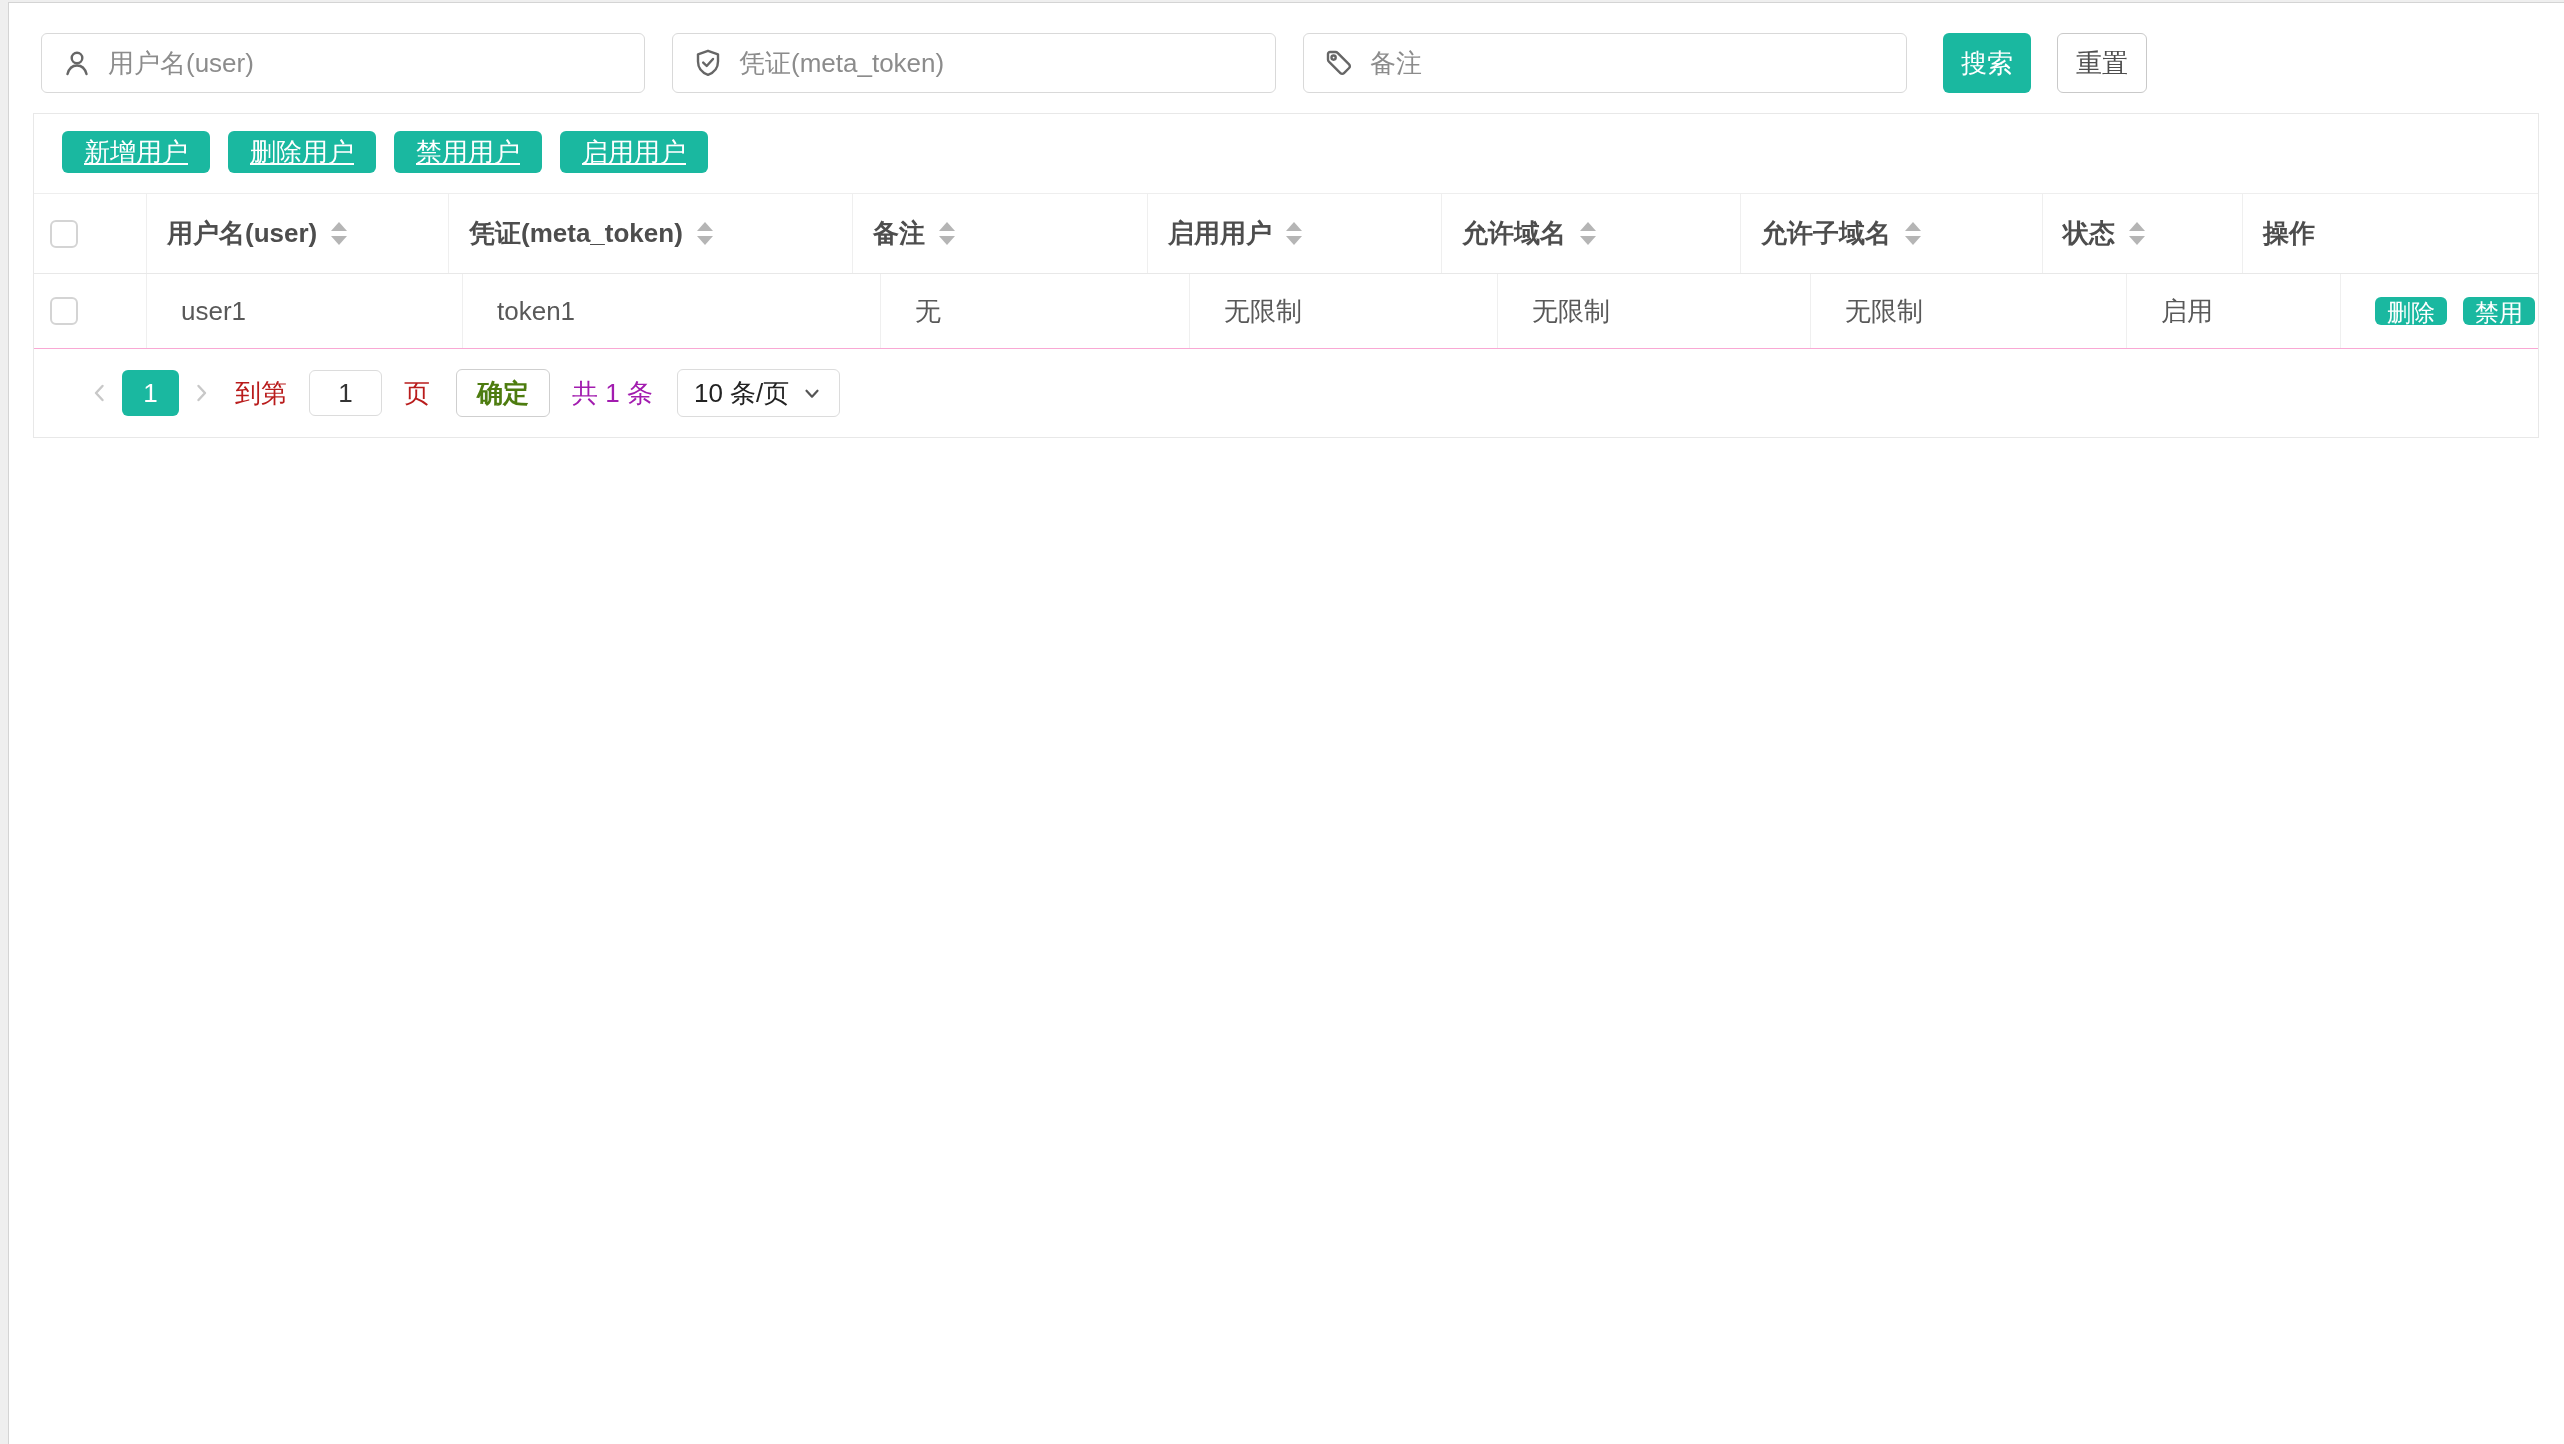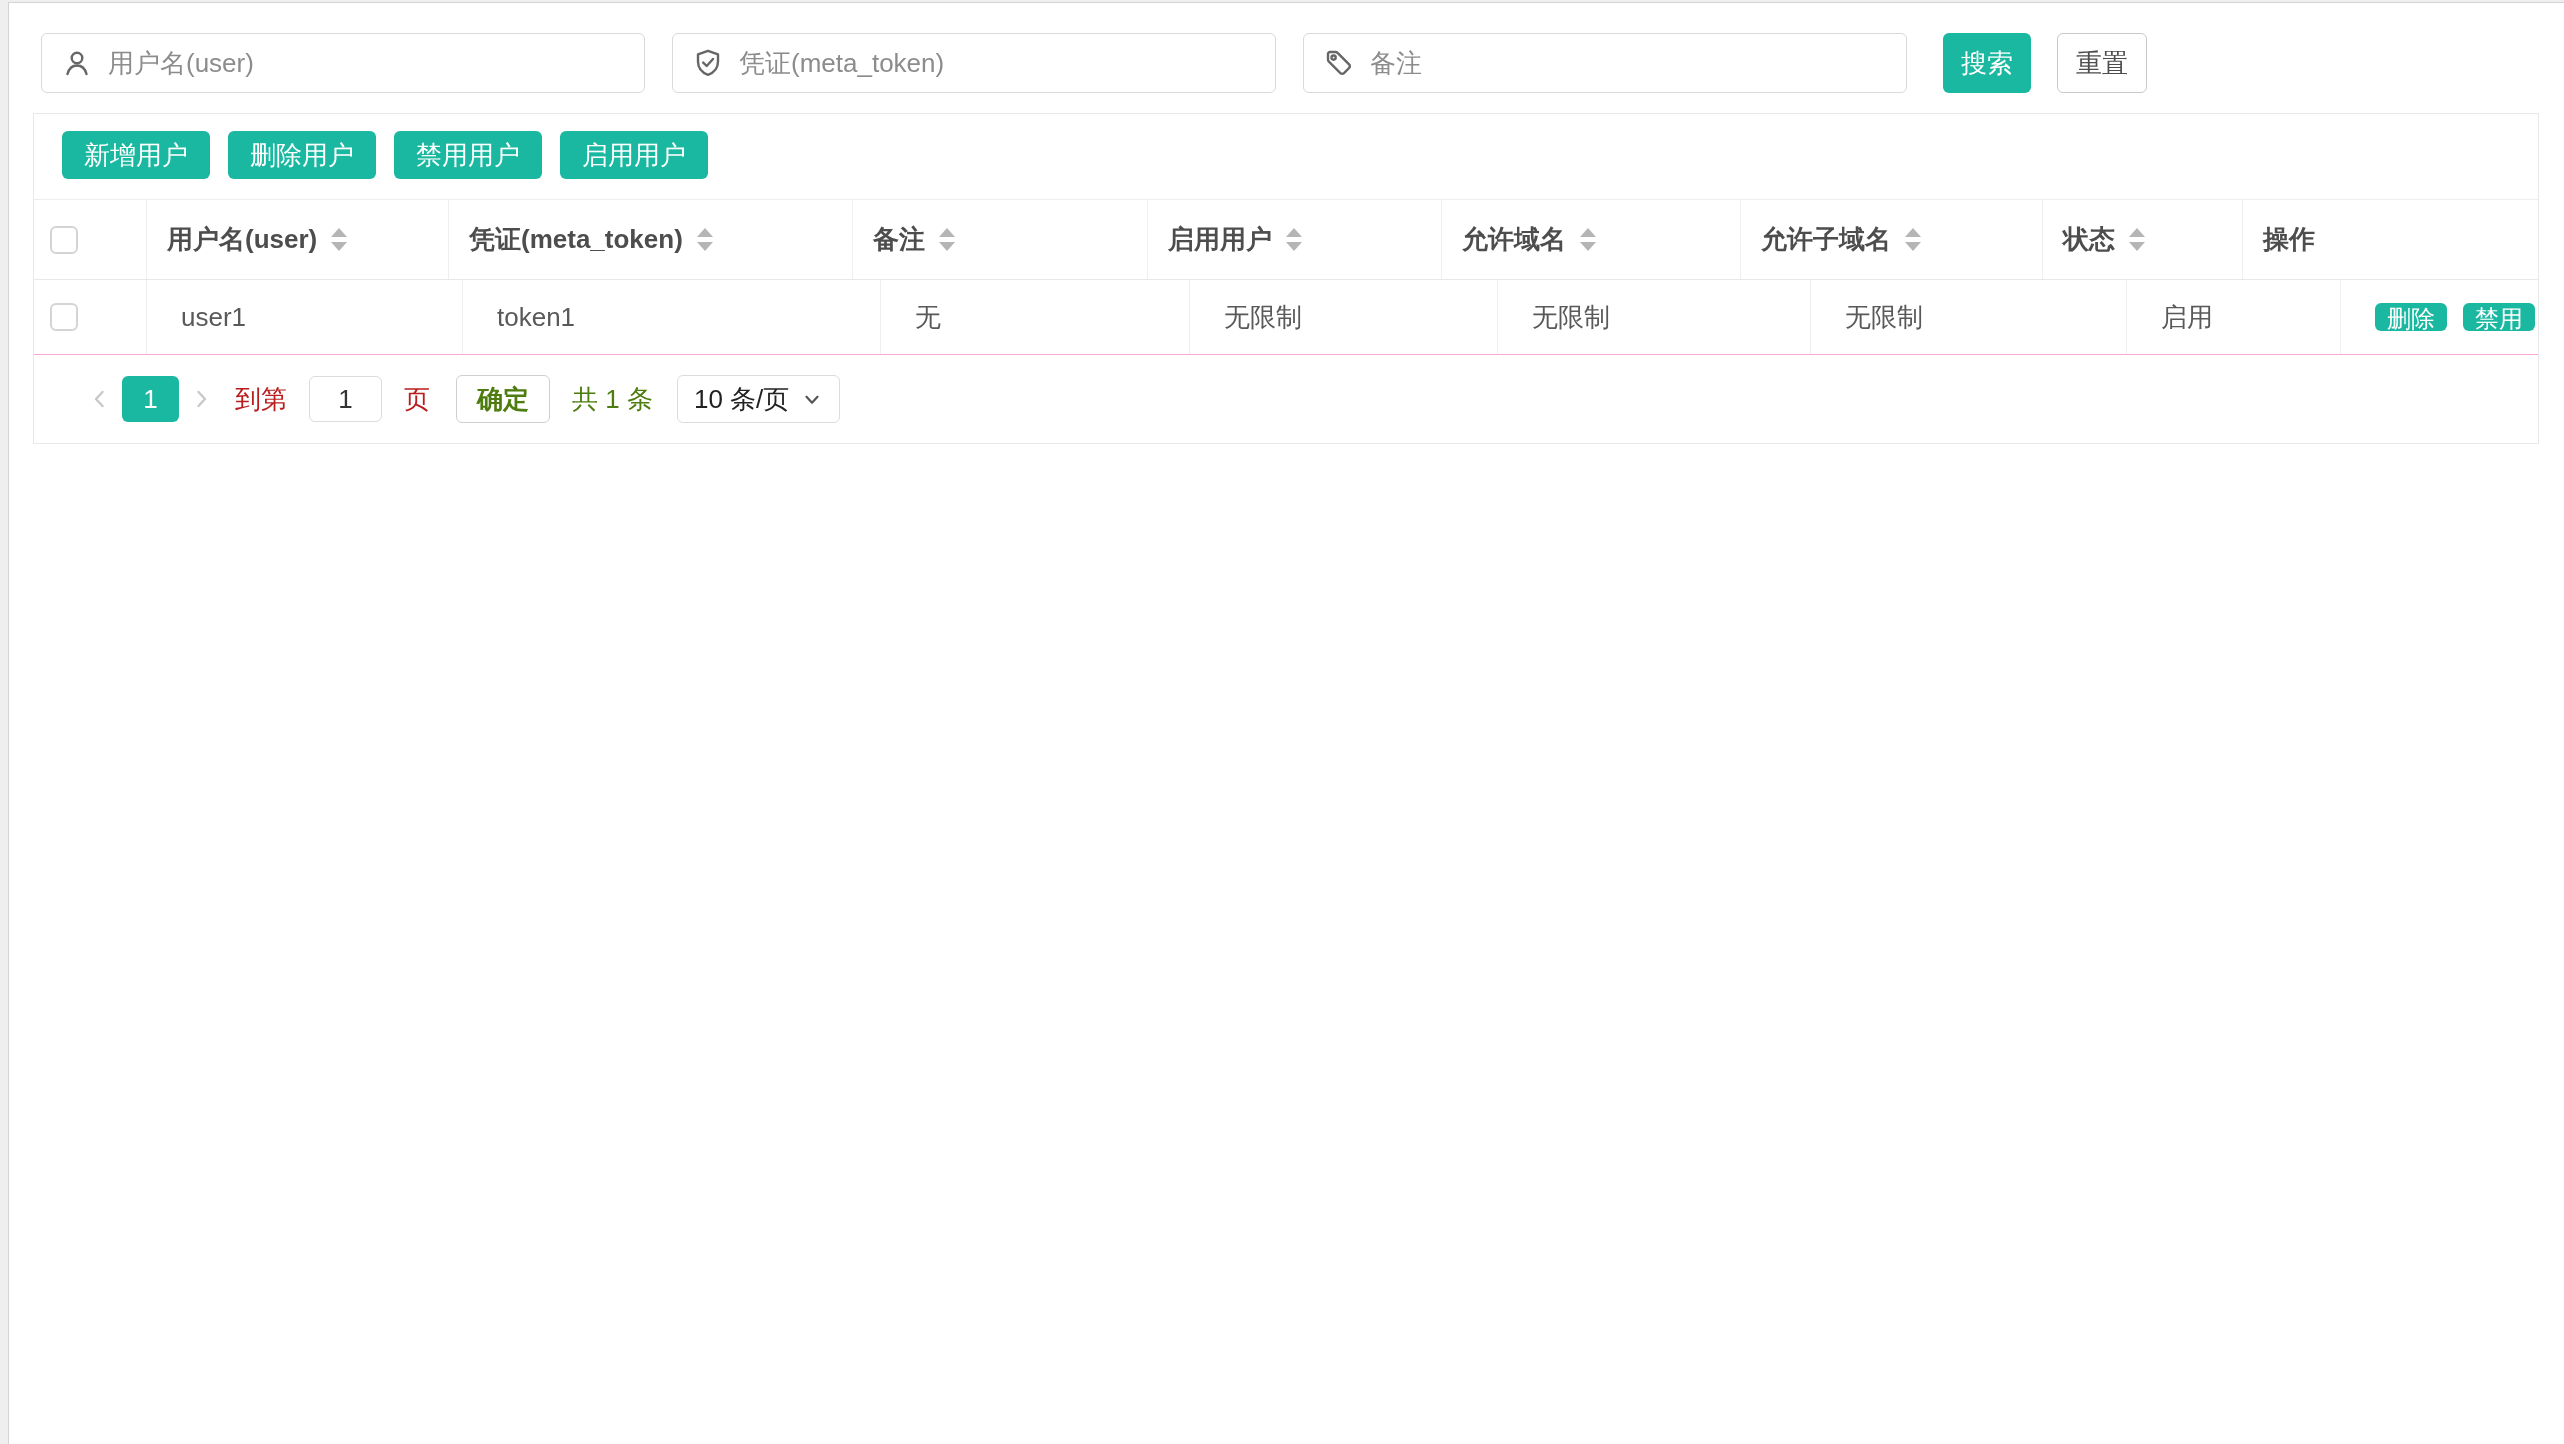--- a/index.html
+++ b/index.html
@@ -35,21 +35,21 @@
   .btn-primary { background:var(--accent); color:#fff; }
   .btn-plain { background:#fff; color:#4d4d4d; border:1px solid #c9c9c9; }
   .search-btn { margin-left:9px; }
   .reset-btn { margin-left:26px; }
 
   
   .panel {
     width:2506px; margin-top:20px; border:1px solid #e8e8e8; background:#fff;
   }
   .toolbar { display:flex; gap:18px; padding:17px 0 0 28px; }
-  .toolbar .btn { height:48px; padding:0 22px; }
+  .toolbar .btn { height:42px; padding:0 22px;text-decoration:underline; }
 
   
   .tbl { margin-top:20px; border-top:1px solid #eeeeee; }
   .thead, .trow {
     display:grid;
     grid-template-columns:113px 302px 404px 295px 294px 299px 302px 200px 1fr;
     align-items:stretch;
   }
   .thead { height:80px; border-bottom:1px solid #e8e8e8; }
   .trow  { height:75px; border-bottom:1px solid #f9a8d4;gap:14px; }
@@ -77,21 +77,21 @@
 
   
   .pagination { display:flex; align-items:center; height:88px; padding-left:46px; }
   .pg-chevron { display:inline-flex; align-items:center; justify-content:center; width:40px; height:46px; cursor:default; }
   .pg-page {
     min-width:57px; height:46px; background:var(--accent); color:#fff; border:none;
     border-radius:6px; font:inherit; display:inline-flex; align-items:center; justify-content:center;
     margin:0 2px; cursor:pointer;
   }
   .pg-text { color:#b91c1c; margin:0 14px; }
-  .pg-total { color:#4d7c0f; margin:0 24px 0 10px; }
+  .pg-total { color:#a21caf; margin:0 24px 0 10px; }
   .pg-input {
     width:73px; height:46px; border:1px solid #dcdcdc; border-radius:6px; text-align:center;
     font:inherit; color:#333; outline:none; margin:0 8px;
   }
   .pg-confirm {
     height:48px; padding:0 20px; background:#fff; border:1px solid #cfcfcf; border-radius:6px;
     font:inherit; font-weight:bold; color:#4d7c0f; cursor:pointer; margin:0 12px;
   }
   .pg-size {
     height:48px; border:1px solid #dcdcdc; border-radius:6px; display:inline-flex;

